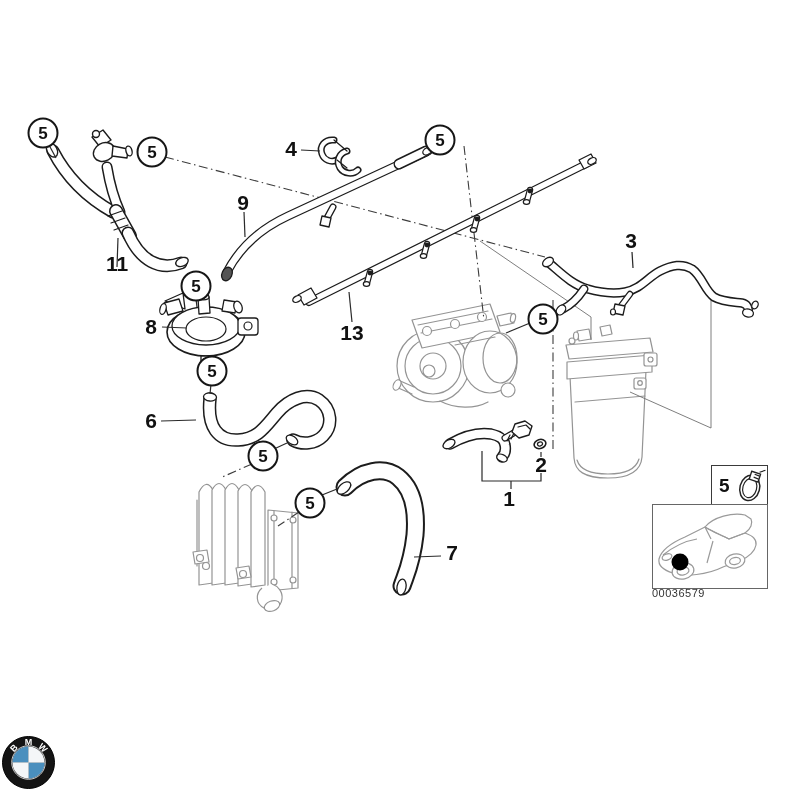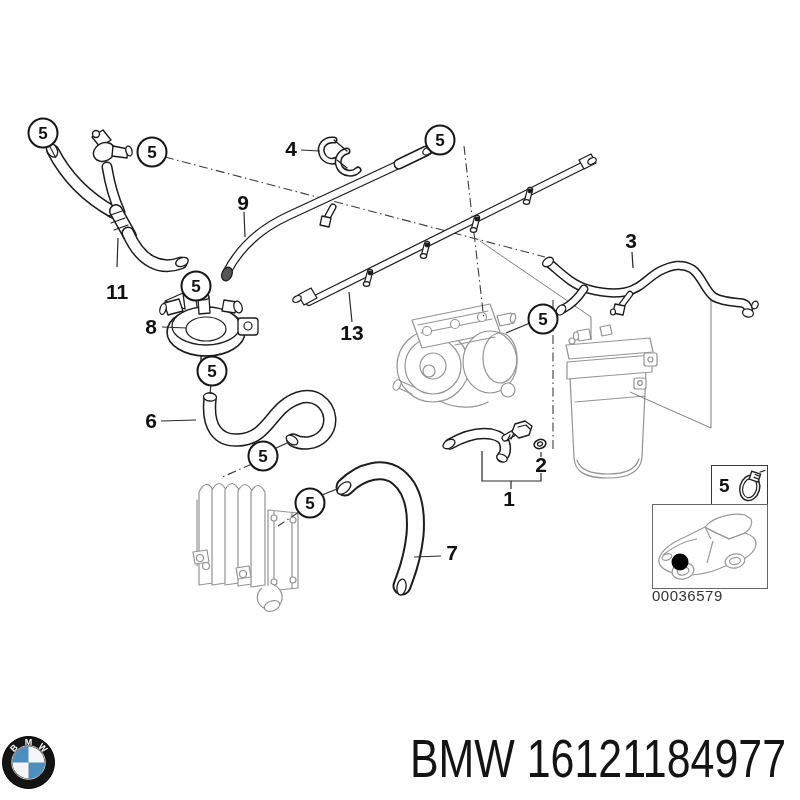--- a/index.html
+++ b/index.html
@@ -19,21 +19,21 @@
   .zone{stroke:#6f6f6f;stroke-width:0.9;fill:none;}
   
   .callout{position:absolute;width:27px;height:27px;border:2.2px solid #161616;border-radius:50%;
            background:#fff;display:flex;align-items:center;justify-content:center;
            font-weight:bold;font-size:17px;color:#111;transform:translate(-50%,-50%);}
   .plabel{position:absolute;transform:translate(-50%,-50%);font-weight:bold;font-size:21px;color:#111;}
   .legend-clamp-box{position:absolute;left:711px;top:465px;width:55px;height:39px;
            border:1.2px solid #3a3a3a;background:#fff;display:flex;align-items:center;}
   .legend-clamp-box .num{font-weight:bold;font-size:19px;color:#111;margin-left:7px;}
   .car-box{position:absolute;left:652px;top:504px;width:114px;height:83px;border:1px solid #666;background:#fff;}
-  .img-code{position:absolute;left:652px;top:587px;font-size:15px;color:#333;letter-spacing:.5px;}
+  .img-code{position:absolute;left:652px;top:587px;font-size:11px;color:#333;letter-spacing:.5px;}
   .footer-logo{position:absolute;left:1px;top:733px;}
   .footer-text{position:absolute;left:400px;top:726px;}
 </style>
 </head>
 <body>
 
 <div class="stage">
 
   <div class="diagram">
 
@@ -246,21 +246,21 @@
         <path class="lead" d="M352,322 L349,292"></path>
         <path class="lead" d="M632,252 L633,268"></path>
         <path class="lead" d="M162,327 L187,328"></path>
         <path class="lead" d="M161,421 L196,420"></path>
         <path class="lead" d="M441,556 L414,557"></path>
         <path class="lead" d="M541,452 L541,457"></path>
         <path class="lead" d="M482,451 L482,481 L541,481 L541,473 M511,481 L511,489"></path>
       </g>
     </svg>
 
-    <div class="plabel" style="left:117px;top:292px">11</div>
+    <div class="plabel" style="left:117px;top:264px">11</div>
     <div class="plabel" style="left:243px;top:203px">9</div>
     <div class="plabel" style="left:291px;top:149px">4</div>
     <div class="plabel" style="left:352px;top:333px">13</div>
     <div class="plabel" style="left:631px;top:241px">3</div>
     <div class="plabel" style="left:151px;top:327px">8</div>
     <div class="plabel" style="left:151px;top:421px">6</div>
     <div class="plabel" style="left:452px;top:553px">7</div>
     <div class="plabel" style="left:541px;top:465px">2</div>
     <div class="plabel" style="left:509px;top:499px">1</div>
 
@@ -312,19 +312,14 @@
         <path d="M-16,0 L16,0 M0,-16 L0,16" stroke="#b8bcc0" stroke-width="0.6"></path>
       </g>
       <g fill="#fff" font-family="Liberation Sans, sans-serif" font-weight="bold" font-size="9" text-anchor="middle">
         <text x="13" y="18" transform="rotate(-45 13 15)">B</text>
         <text x="27.5" y="11.5">M</text>
         <text x="42" y="18" transform="rotate(45 42 15)">W</text>
       </g>
     </svg>
   </div>
 
-  <div class="footer-text">
-    <svg width="400" height="64" viewBox="0 0 400 64">
-      <text x="10" y="51" font-family="Liberation Sans, sans-serif" font-size="53" fill="#141414" textLength="376" lengthAdjust="spacingAndGlyphs">BMW 16121184977</text>
-    </svg>
-  </div>
 
 </div>
 
 </body></html>

